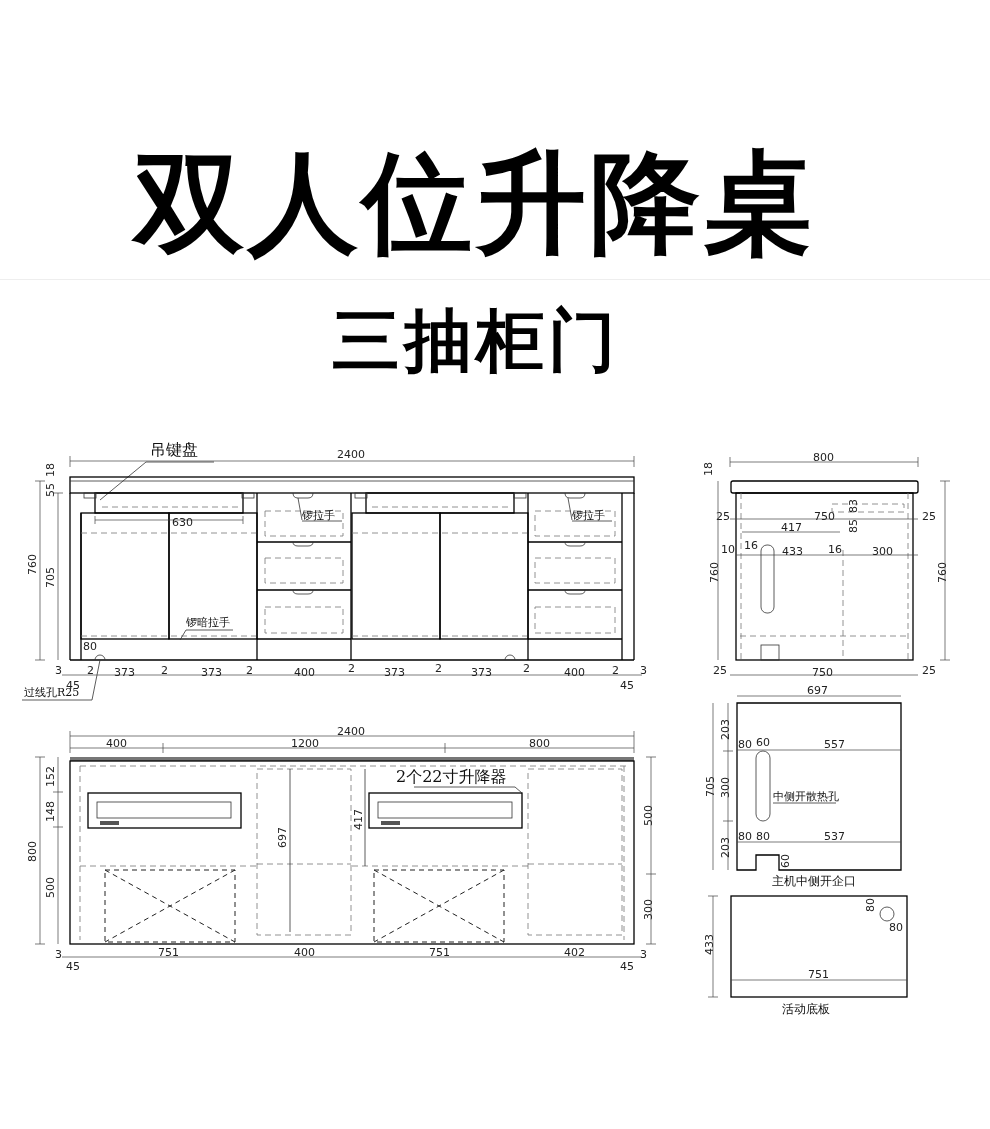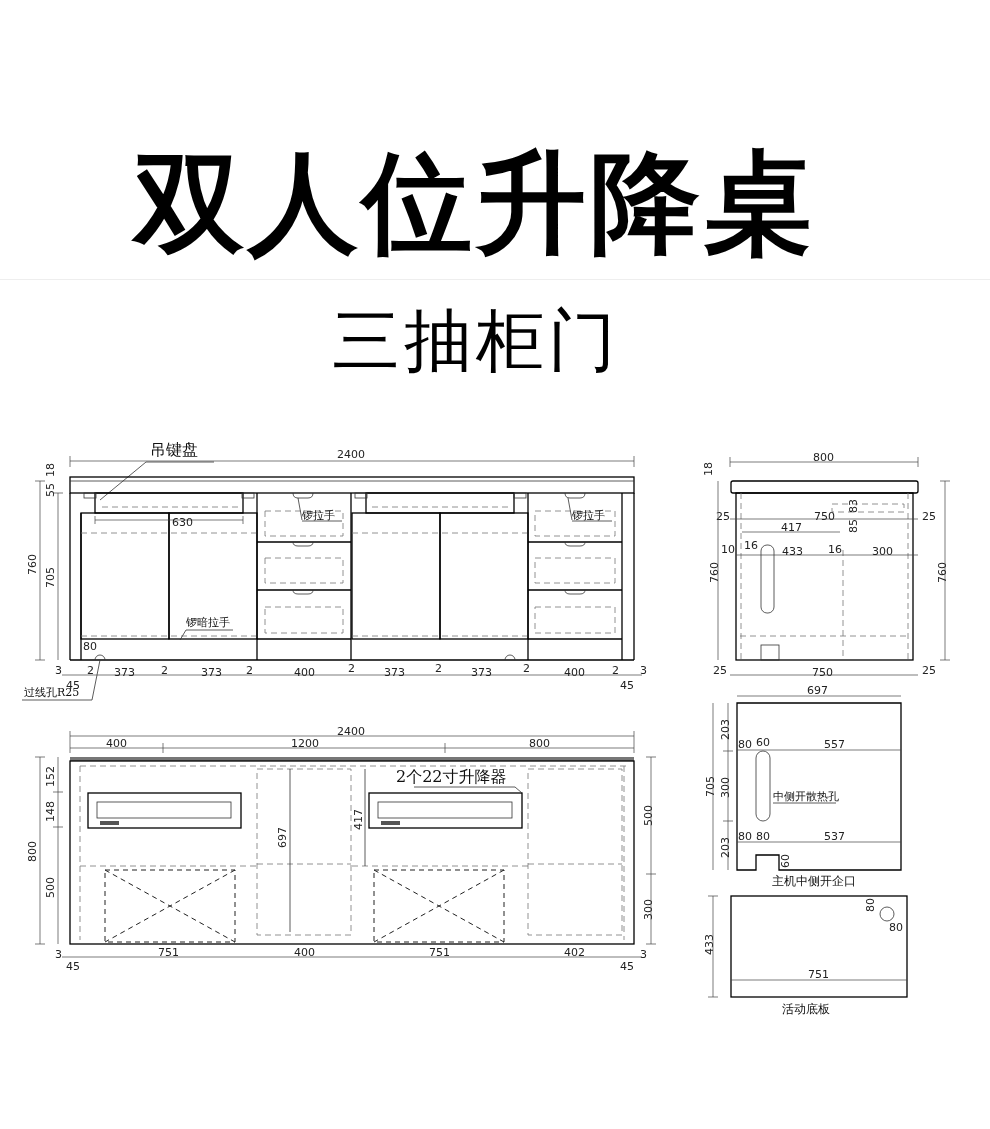--- a/index.html
+++ b/index.html
@@ -1,20 +1,20 @@
 <!DOCTYPE html>
 <html><head>
 <meta charset="utf-8">
 <style>
   html, body { margin:0; padding:0; background:#ffffff; }
   body { width:990px; height:1129px; position:relative; overflow:hidden; font-family:"DejaVu Sans", sans-serif; color:#000; }
   .title { position:absolute; left:0; width:952px; text-align:center; font-weight:bold; }
   #main-title { top:128px; font-size:110px; letter-spacing:4px; line-height:150px; font-family:"DejaVu Sans", sans-serif; }
   #divider { position:absolute; top:279px; left:0; width:990px; height:1px; background:#eeeeee; }
-  #sub-title { top:296px; font-size:68px; font-weight:normal; line-height:90px; letter-spacing:4px; }
+  #sub-title { top:296px; font-size:68px; font-weight:bold; line-height:90px; letter-spacing:4px; }
   svg { position:absolute; left:0; top:0; }
   .ln { stroke:#000; stroke-width:1.3; fill:none; }
   .thin { stroke:#333; stroke-width:0.8; fill:none; }
   .dim { stroke:#444; stroke-width:0.7; fill:none; }
   .dash { stroke:#777; stroke-width:0.8; fill:none; stroke-dasharray:6 4; }
   .dashb { stroke:#222; stroke-width:1; fill:none; stroke-dasharray:5 4; }
   .txt { font-family:"DejaVu Sans", sans-serif; font-size:11px; fill:#222; }
   .txtl { font-family:"DejaVu Serif", serif; font-size:16px; fill:#111; }
   .txts { font-family:"DejaVu Serif", serif; font-size:11px; fill:#111; }
 </style>

